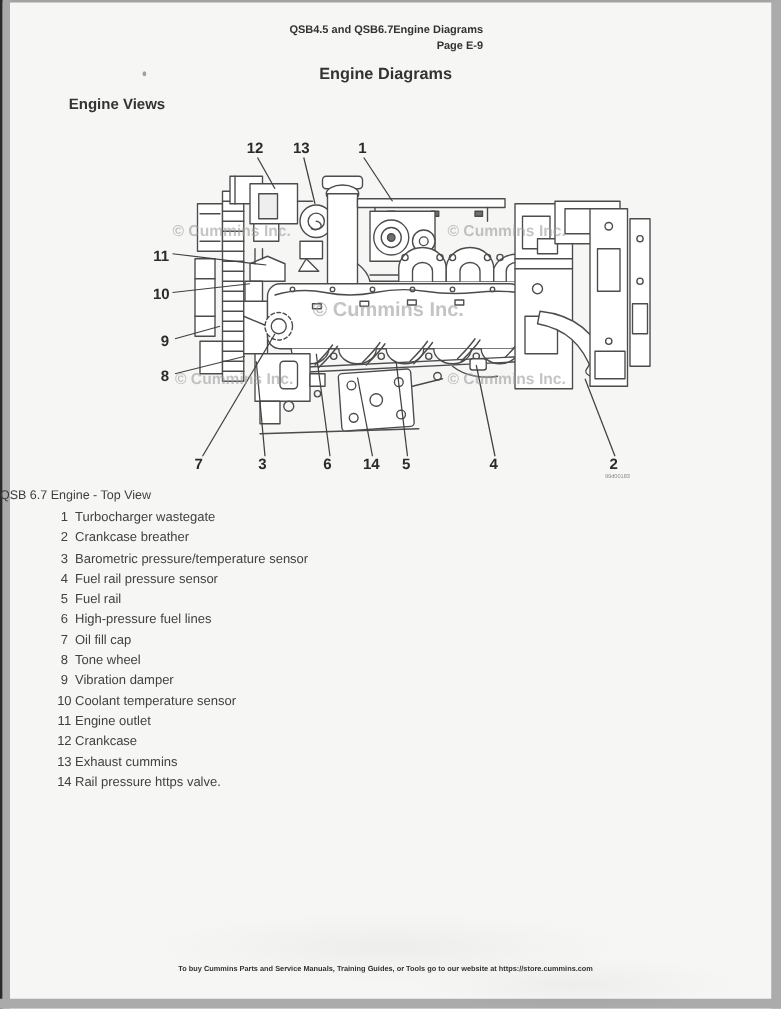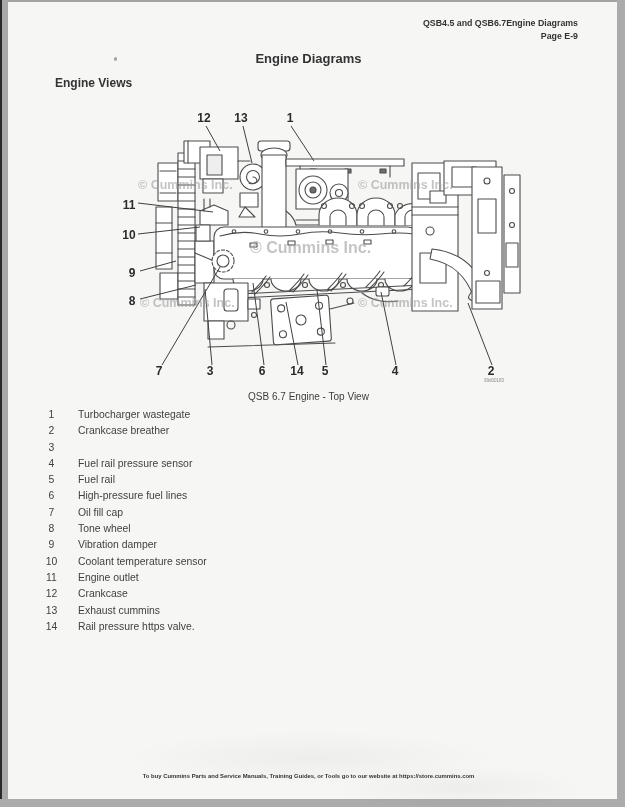--- a/index.html
+++ b/index.html
@@ -5,31 +5,31 @@
   * { margin:0; padding:0; box-sizing:border-box; }
   html,body { width:625px; height:807px; }
   body { position:relative; background:#f6f6f5; font-family:"Liberation Sans", sans-serif; color:#3a3a3a; overflow:hidden; }
   .edge { position:absolute; }
   #edge-left-dark { left:0; top:0; width:2px; height:807px; background:#2a2a2a; }
   #edge-left { left:2px; top:0; width:6px; height:807px; background:#a9a9a9; }
   #edge-top { left:0; top:0; width:625px; height:2px; background:#a3a3a3; }
   #edge-right { left:617px; top:0; width:8px; height:807px; background:#ababab; }
   #edge-bottom { left:0; top:799px; width:625px; height:8px; background:#ababab; }
   .smudge { position:absolute; border-radius:50%; pointer-events:none; }
-  #header { position:absolute; left:40px; top:17px; right:47px; display:flex; justify-content:flex-end; font-size:8.8px; font-weight:bold; line-height:12.5px; color:#333; }
+  #header { position:absolute; left:40px; top:17px; right:47px; display:flex; justify-content:center; font-size:8.8px; font-weight:bold; line-height:12.5px; color:#333; }
   #header .right { text-align:right; }
   #page-title { position:absolute; left:0; right:8px; top:51px; text-align:center; font-size:13px; font-weight:bold; color:#333; }
   #section-heading { position:absolute; left:55px; top:76px; font-size:12px; font-weight:bold; color:#333; }
   #speck { position:absolute; left:114px; top:57px; width:3px; height:4px; background:#a0a0a0; border-radius:50%; }
   #figure { position:absolute; left:100px; top:103px; width:430px; height:292px; }
-  #figure-caption { position:absolute; left:0; right:8px; top:391px; text-align:center; font-size:10px; color:#3d3d3d; }
+  #figure-caption { position:absolute; left:0; right:8px; top:391px; font-size:10px; color:#3d3d3d; }
   #legend { position:absolute; left:43px; top:409px; }
   .legend-row { display:flex; height:16.3px; align-items:flex-start; font-size:10.4px; color:#414141; }
   .legend-num { width:17px; text-align:center; flex:none; }
-  .legend-label { margin-left:18px; }
+  .legend-label { margin-left:0; }
   #footer { position:absolute; left:0; right:8px; top:773px; text-align:center; font-size:5.9px; font-weight:bold; color:#333; }
   svg text { font-family:"Liberation Sans", sans-serif; }
 </style>
 </head>
 <body>
 
 <div class="edge" id="edge-top"></div>
 <div class="edge" id="edge-left"></div>
 <div class="edge" id="edge-left-dark"></div>
 <div class="edge" id="edge-right"></div>
@@ -279,20 +279,21 @@
     <div class="legend-row">
       <span class="legend-num">1</span>
       <span class="legend-label">Turbocharger wastegate</span>
     </div>
     <div class="legend-row">
       <span class="legend-num">2</span>
       <span class="legend-label">Crankcase breather</span>
     </div>
     <div class="legend-row">
       <span class="legend-num">3</span>
+      <span class="legend-label">Barometric pressure/temperature sensor</span>
     </div>
     <div class="legend-row">
       <span class="legend-num">4</span>
       <span class="legend-label">Fuel rail pressure sensor</span>
     </div>
     <div class="legend-row">
       <span class="legend-num">5</span>
       <span class="legend-label">Fuel rail</span>
     </div>
     <div class="legend-row">

